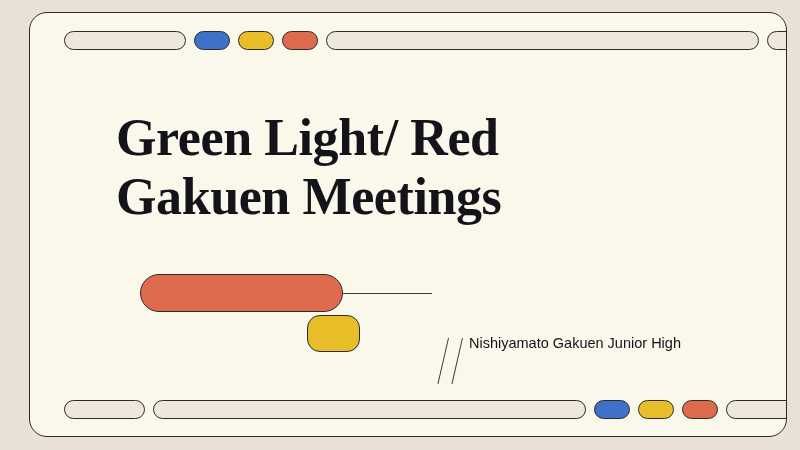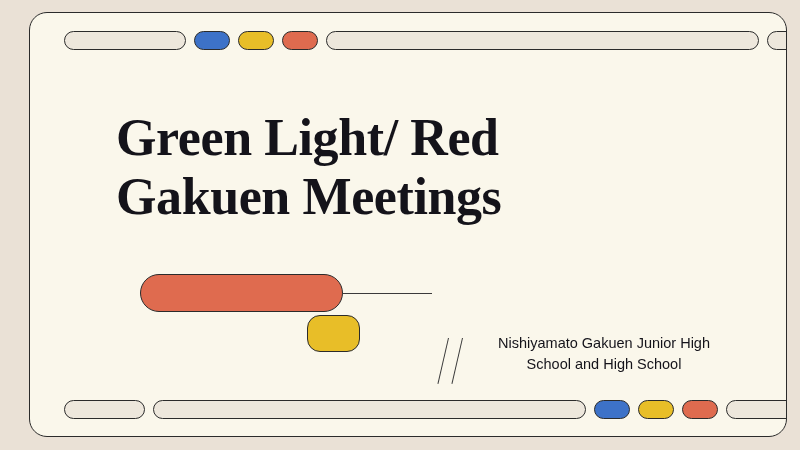--- a/index.html
+++ b/index.html
@@ -120,21 +120,21 @@
   }
   .slash.one { left: 10px; }
   .slash.two { left: 24px; }
 
   
   .subtitle {
     position: absolute;
     right: 47px;
     top: 320px;
     width: 270px;
-    text-align: center;
+    text-align: left;
     font-size: 14.5px;
     line-height: 1.45;
     font-weight: 400;
     color: #14131A;
   }
 </style>
 </head>
 <body>
 
 <div class="slide-card">
@@ -159,21 +159,20 @@
   <div class="shape-line"></div>
   <div class="shape-yellow"></div>
 
   <div class="slashes">
     <div class="slash one"></div>
     <div class="slash two"></div>
   </div>
 
   <div class="subtitle">
     <span>Nishiyamato Gakuen Junior High</span><br>
-    <span>School and High School</span>
   </div>
 
   <div class="deco-bar bottom">
       <div class="pill neutral" style="width: 81px;"></div>
       <div class="pill neutral" style="width: 433px;"></div>
       <div class="pill blue" style="width: 36px;"></div>
       <div class="pill yellow" style="width: 36px;"></div>
       <div class="pill red" style="width: 36px;"></div>
       <div class="pill neutral" style="width: 122px;"></div>
     </div>

